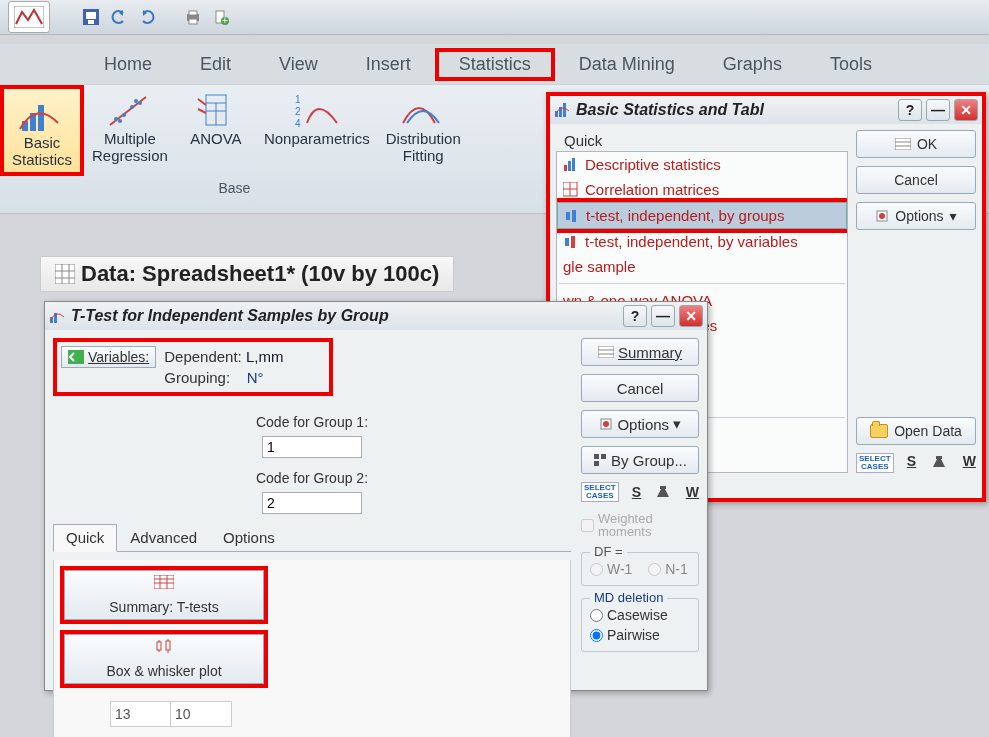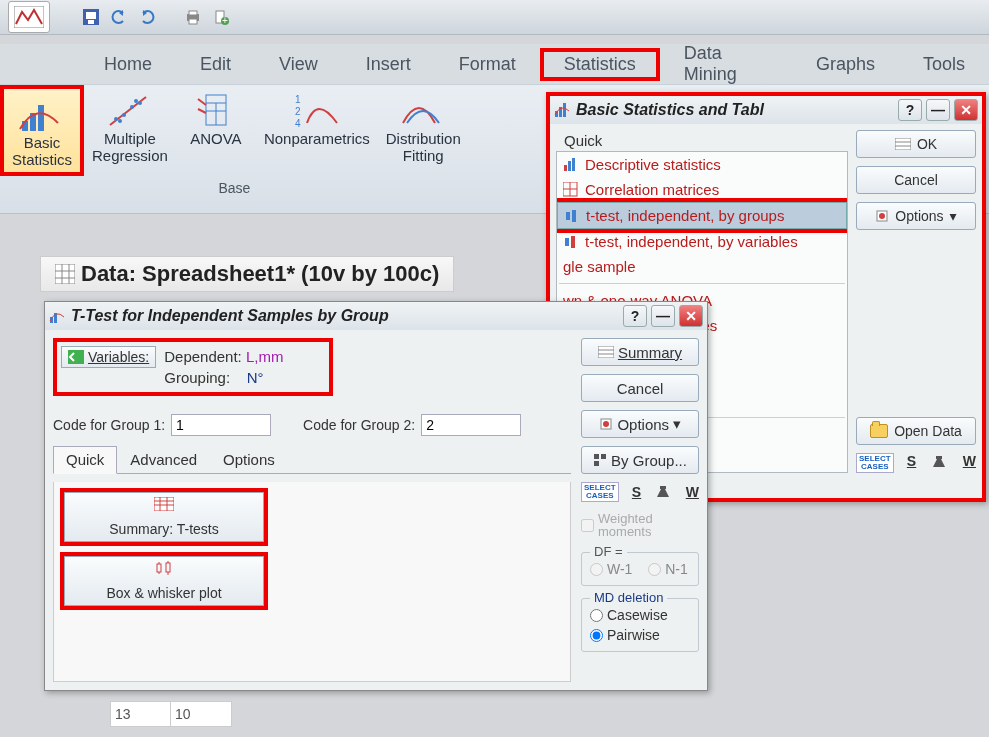--- a/index.html
+++ b/index.html
@@ -48,21 +48,21 @@
 #basic-stats .btn { height:28px; background:linear-gradient(#fafcfd,#e4eaf0); border:1px solid #9ab; border-radius:3px; display:flex; align-items:center; justify-content:center; gap:6px; font-size:14px; cursor:pointer; }
 
 
 #ttest { top:301px; left:44px; width:664px; height:390px; }
 #ttest .body { display:flex; padding:8px; gap:10px; }
 #ttest .left { flex:1; }
 #ttest .right { width:118px; display:flex; flex-direction:column; gap:8px; }
 #ttest .btn { height:28px; background:linear-gradient(#fafcfd,#e4eaf0); border:1px solid #9ab; border-radius:3px; display:flex; align-items:center; justify-content:center; gap:4px; font-size:15px; cursor:pointer; }
 #ttest .var-row { display:flex; align-items:flex-start; gap:8px; padding:4px; border:4px solid #e00; margin-bottom:18px; width:280px; }
 #ttest .var-btn { background:linear-gradient(#fafcfd,#e4eaf0); border:1px solid #9ab; padding:2px 6px; display:flex; align-items:center; gap:4px; cursor:pointer; }
-#ttest .field-row { display:flex; align-items:center; gap:6px; margin-bottom:10px; }
+#ttest .field-row { display:flex; align-items:center; gap:6px; margin-bottom:10px;flex-direction:column; }
 #ttest input[type=text] { height:22px; border:1px solid #aab; padding:0 4px; width:100px; font-size:14px; }
 #ttest .tabs { display:flex; border-bottom:1px solid #aab; margin-bottom:8px; }
 #ttest .tab { padding:4px 12px; font-size:15px; color:#333; cursor:pointer; border:1px solid transparent; }
 #ttest .tab.active { background:#f8f8f8; border:1px solid #aab; border-bottom:1px solid #f8f8f8; margin-bottom:-1px; }
 #ttest .tab-panel { background:#f8f8f8; border:1px solid #ccc; border-top:none; height:200px; padding:10px; }
 #ttest .panel-btn { display:flex; align-items:center; gap:10px; background:linear-gradient(#fafcfd,#e4eaf0); border:1px solid #9ab; padding:4px 10px; width:200px; cursor:pointer; margin-bottom:14px; }
 #ttest .panel-btn.hl { outline:4px solid #e00;flex-direction:column; }
 #ttest .group-box { border:1px solid #c0c8d0; border-radius:3px; padding:6px 8px; margin-top:4px; position:relative; font-size:14px; color:#888; }
 #ttest .group-box .legend { position:absolute; top:-9px; left:8px; background:#eef1f1; padding:0 4px; color:#555; font-size:13px; }
 #ttest .radio-row { display:flex; align-items:center; gap:4px; padding:2px 0; }
@@ -120,21 +120,20 @@
         <text x="12" y="15" text-anchor="middle" fill="#fff" font-size="10">+</text>
       </svg>
     </div>
 </div>
 
 <div class="menubar">
   <div class="menuitem">Home</div>
   <div class="menuitem">Edit</div>
   <div class="menuitem">View</div>
   <div class="menuitem">Insert</div>
-  <div class="menuitem">Format</div>
   <div class="menuitem hl">Statistics</div>
   <div class="menuitem">Data Mining</div>
   <div class="menuitem">Graphs</div>
   <div class="menuitem">Tools</div>
 </div>
 
 <div class="ribbon">
   <div class="rib-group">
     <div class="rib-buttons">
       <div class="rib-btn hl">
@@ -311,21 +310,21 @@
     <div class="left">
       <div class="var-row">
         <div class="var-btn">
           <svg width="16" height="14">
               <rect width="16" height="14" fill="#40b050"></rect>
               <path d="M6 3 L2 7 L6 11" fill="none" stroke="#fff" stroke-width="2"></path>
             </svg>
           <span style="text-decoration:underline">Variables:</span>
         </div>
         <div style="font-size:15px; line-height:1.4;">
-          <div><span>Dependent:</span> <span style="color:#a21caf">L,mm</span></div>
+          <div><span>Dependent:</span> <span style="color:#0f172a">L,mm</span></div>
           <div><span>Grouping:</span>&nbsp;&nbsp;&nbsp; <span style="color:#1a3a88">N°</span></div>
         </div>
       </div>
       <div class="field-row">
         <span>Code for Group 1:</span>
         <input type="text" value="1" style="">
         <span style="width:20px"></span>
         <span>Code for Group 2:</span>
         <input type="text" value="2" style="">
       </div>

